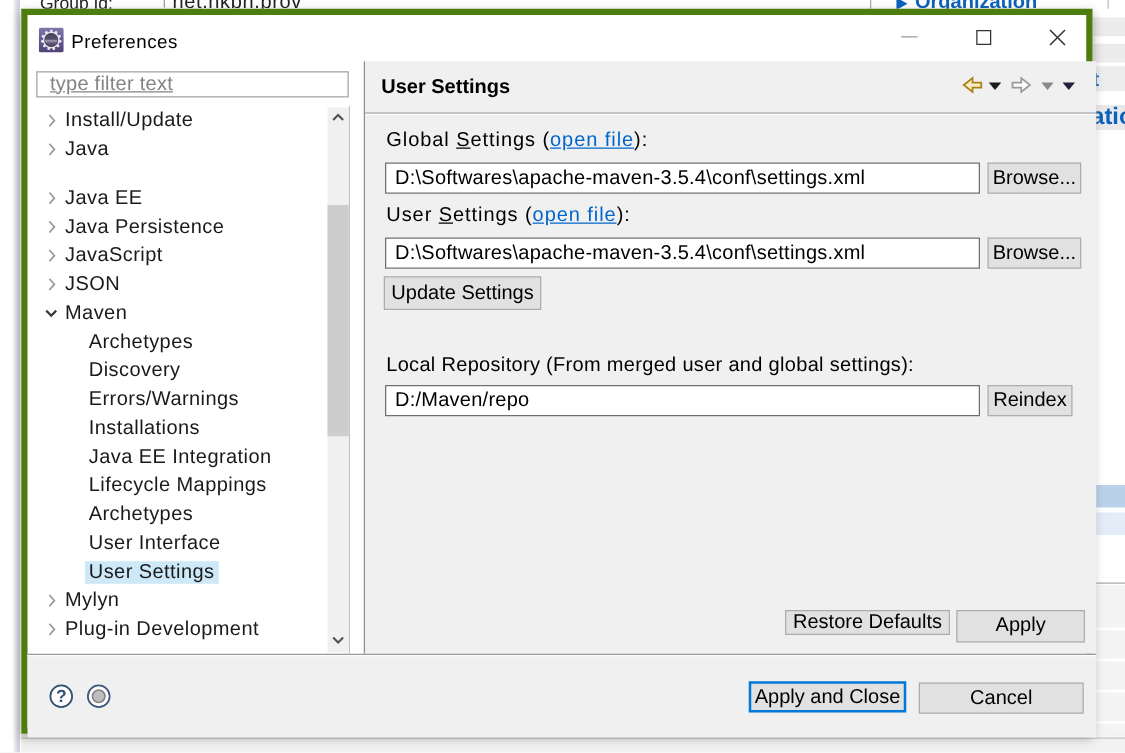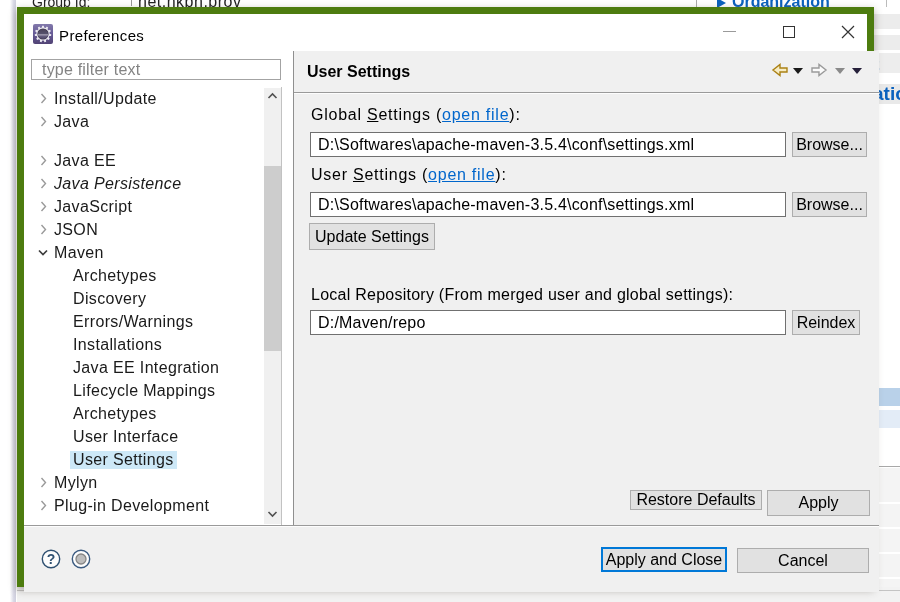--- a/index.html
+++ b/index.html
@@ -41,21 +41,21 @@
 <div class="abs" style="left:874px;top:468px;width:26px;height:134px;background:#f4f4f4;"></div>
 <div class="abs" style="left:874px;top:502px;width:26px;height:2px;background:#ffffff;"></div>
 <div class="abs" style="left:874px;top:527px;width:26px;height:2px;background:#ffffff;"></div>
 <div class="abs" style="left:874px;top:552px;width:26px;height:2px;background:#ffffff;"></div>
 <div class="abs" style="left:874px;top:577px;width:26px;height:2px;background:#ffffff;"></div>
 
 <div class="abs" style="left:17px;top:587px;width:883px;height:15px;background:#f2f2f2;"></div>
 <div class="abs" style="left:17px;top:590px;width:883px;height:1px;background:#c4c4c4;"></div>
 
 <div class="abs" style="left:17px;top:7px;width:857px;height:580px;background:#ffffff;
-     border:7px solid #4d7c0f;box-sizing:border-box;box-shadow:0 3px 8px rgba(80,70,60,.45);">
+     border:5px solid #4d7c0f;box-sizing:border-box;box-shadow:0 3px 8px rgba(80,70,60,.45);">
 
   <svg class="abs" style="left:9px;top:10px;" width="20" height="20" viewBox="0 0 20 20">
     <defs>
       <linearGradient id="pbg" x1="0" y1="0" x2="0" y2="1">
         <stop offset="0" stop-color="#8279ab"></stop>
           <stop offset="0.5" stop-color="#655995"></stop>
           <stop offset="1" stop-color="#514374"></stop>
       </linearGradient>
       <linearGradient id="psp" x1="0" y1="0" x2="0" y2="1">
         <stop offset="0" stop-color="#4a4258"></stop>
@@ -83,21 +83,21 @@
 
   <div class="abs" style="left:269px;top:37px;width:1px;height:474px;background:#8f8f8f;"></div>
 
   <div class="abs" style="left:270px;top:78px;width:585px;height:1px;background:#9a9a9a;"></div>
   <div class="abs" style="left:270px;top:79px;width:585px;height:1px;background:#fdfdfd;"></div>
 
   <div class="abs" style="left:0;top:511px;width:855px;height:67px;background:#f0f0f0;"></div>
   <div class="abs" style="left:0;top:511px;width:855px;height:1px;background:#9a9a9a;"></div>
   <div class="abs" style="left:0;top:512px;width:855px;height:1px;background:#fdfdfd;"></div>
 
-  <div class="abs field" style="left:7px;top:45px;width:250px;height:21px;border:1px solid #a3a3a3;color:#838383;padding-left:10px;">type filter text</div>
+  <div class="abs field" style="left:7px;top:45px;width:250px;height:21px;border:1px solid #a3a3a3;color:#838383;padding-left:10px;text-decoration:underline;">type filter text</div>
 
   <div class="abs" style="left:257px;top:73px;width:1px;height:438px;background:#c2c2c2;"></div>
 
   <div class="abs" style="left:240px;top:74px;width:17px;height:436px;background:#f0f0f0;"></div>
   <div class="abs" style="left:240px;top:152px;width:17px;height:185px;background:#cdcdcd;"></div>
   <svg class="abs" style="left:243px;top:77px;" width="11" height="11" viewBox="0 0 11 11">
       <path d="M1.5 7 L5.5 3 L9.5 7" fill="none" stroke="#505050" stroke-width="1.6"></path>
     </svg>
   <svg class="abs" style="left:243px;top:494px;" width="11" height="11" viewBox="0 0 11 11">
       <path d="M1.5 4 L5.5 8 L9.5 4" fill="none" stroke="#505050" stroke-width="1.6"></path>
@@ -119,21 +119,21 @@
 <div style="position:relative;height:23px;line-height:23px;margin-top:16px;">
         <svg width="9" height="23" style="position:absolute;left:15px;top:0">
           <path d="M2.5 7 L6.5 11.5 L2.5 16" fill="none" stroke="#9a9a9a" stroke-width="1.4"></path>
         </svg>
         <span style="position:absolute;left:30px;top:0;">Java EE</span>
       </div>
 <div style="position:relative;height:23px;line-height:23px;">
         <svg width="9" height="23" style="position:absolute;left:15px;top:0">
           <path d="M2.5 7 L6.5 11.5 L2.5 16" fill="none" stroke="#9a9a9a" stroke-width="1.4"></path>
         </svg>
-        <span style="position:absolute;left:30px;top:0;font-style:italic;">Java Persistence</span>
+        <span style="position:absolute;left:30px;top:0;">Java Persistence</span>
       </div>
 <div style="position:relative;height:23px;line-height:23px;">
         <svg width="9" height="23" style="position:absolute;left:15px;top:0">
           <path d="M2.5 7 L6.5 11.5 L2.5 16" fill="none" stroke="#9a9a9a" stroke-width="1.4"></path>
         </svg>
         <span style="position:absolute;left:30px;top:0;">JavaScript</span>
       </div>
 <div style="position:relative;height:23px;line-height:23px;">
         <svg width="9" height="23" style="position:absolute;left:15px;top:0">
           <path d="M2.5 7 L6.5 11.5 L2.5 16" fill="none" stroke="#9a9a9a" stroke-width="1.4"></path>

